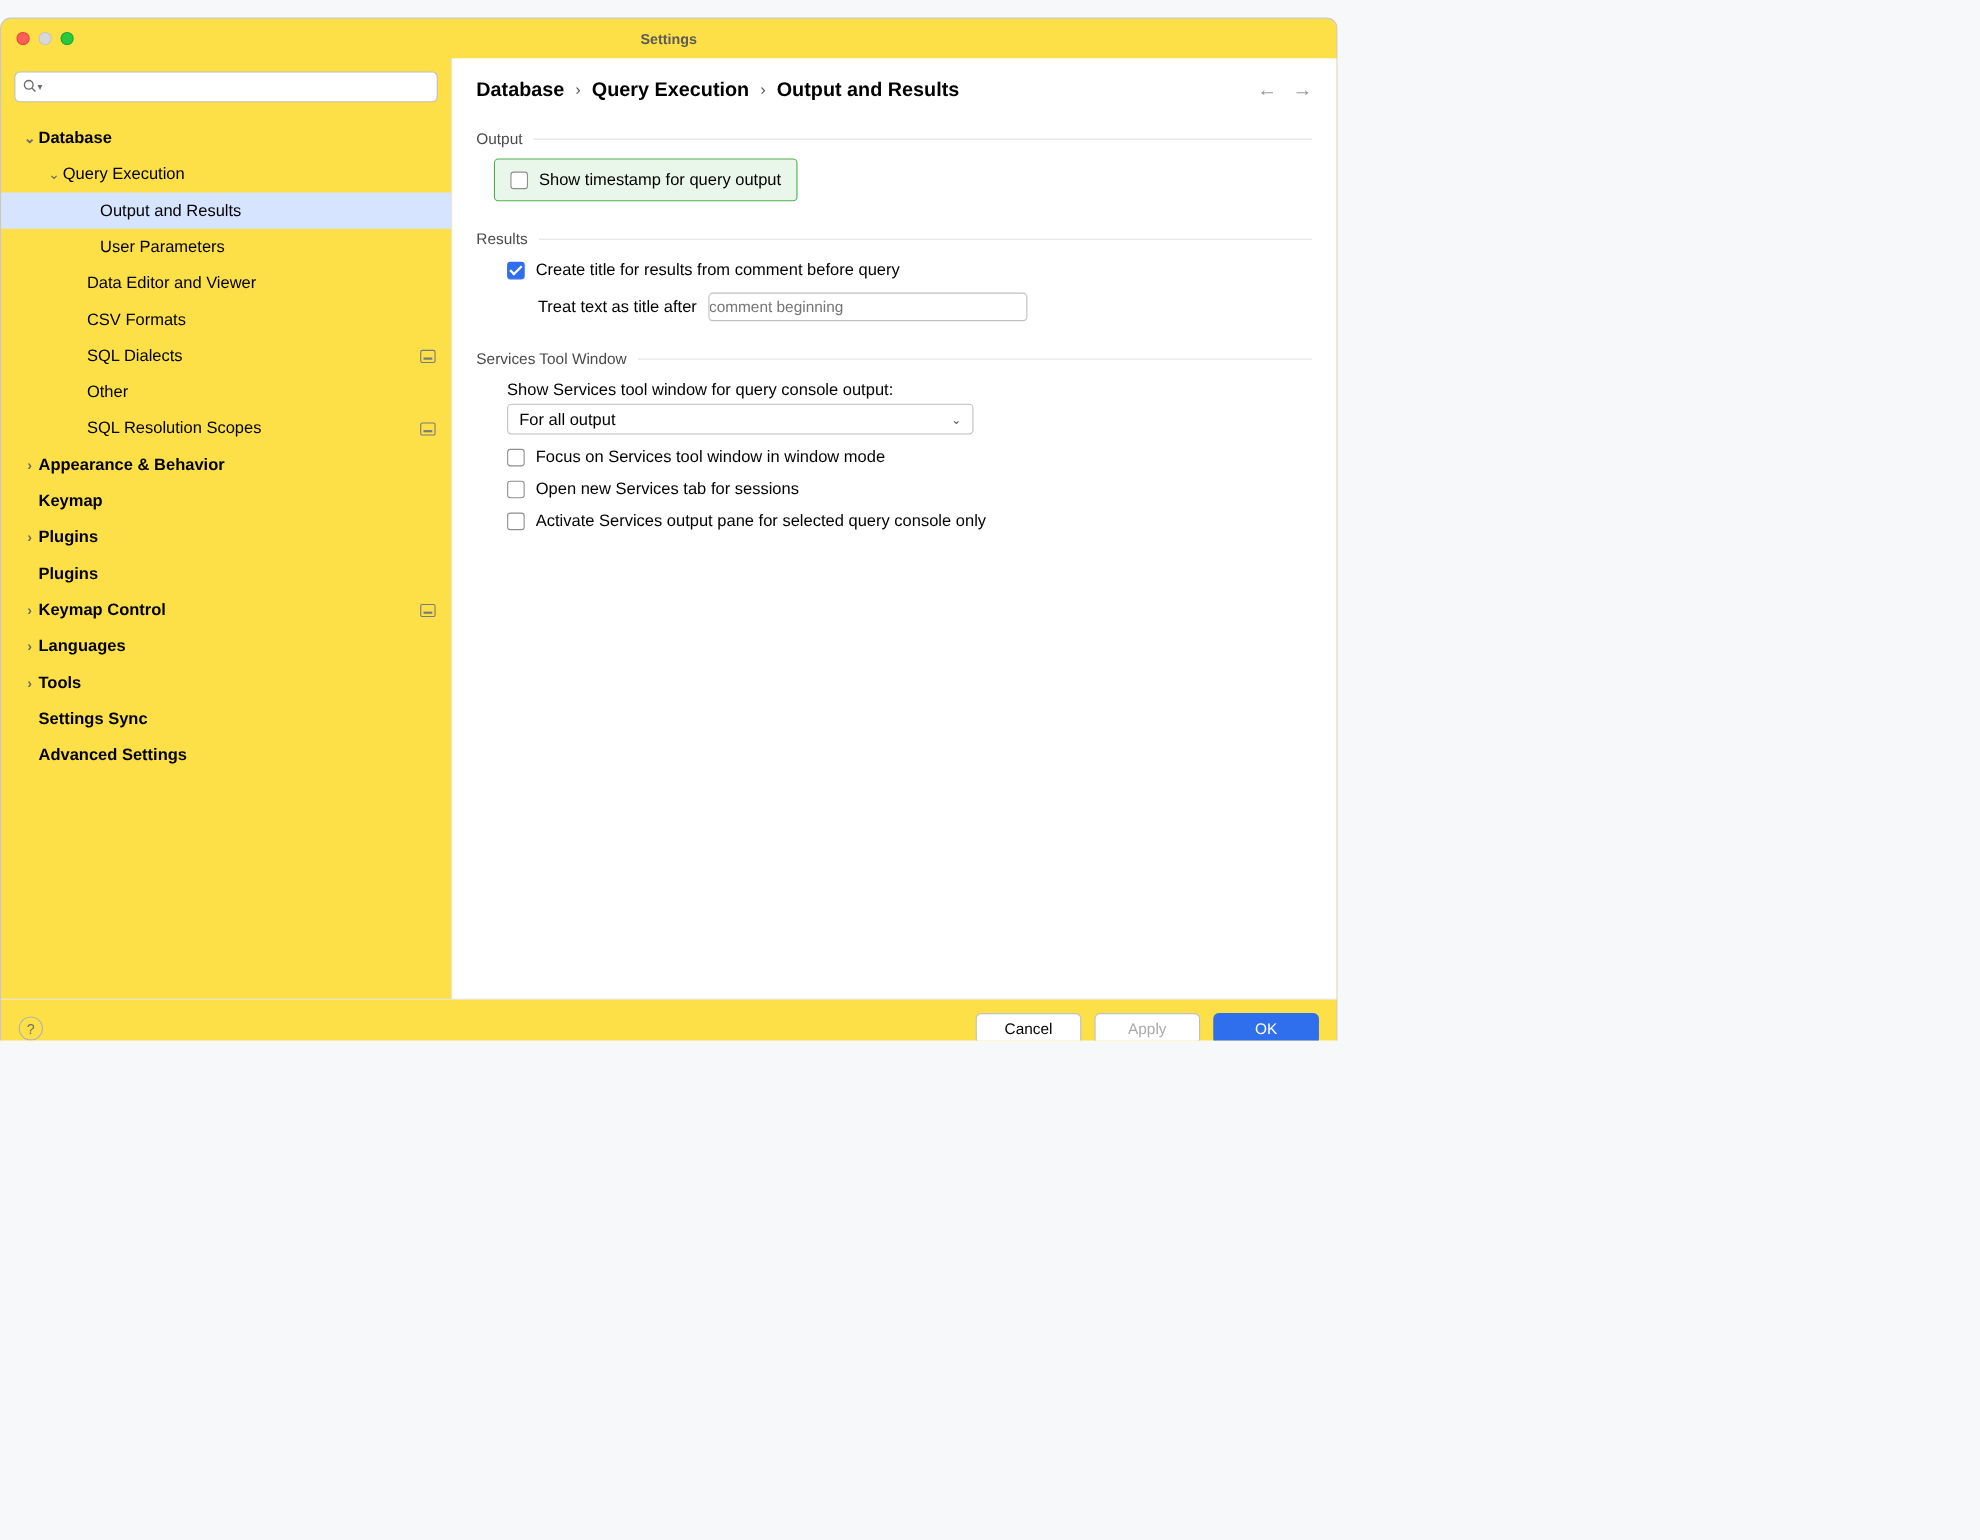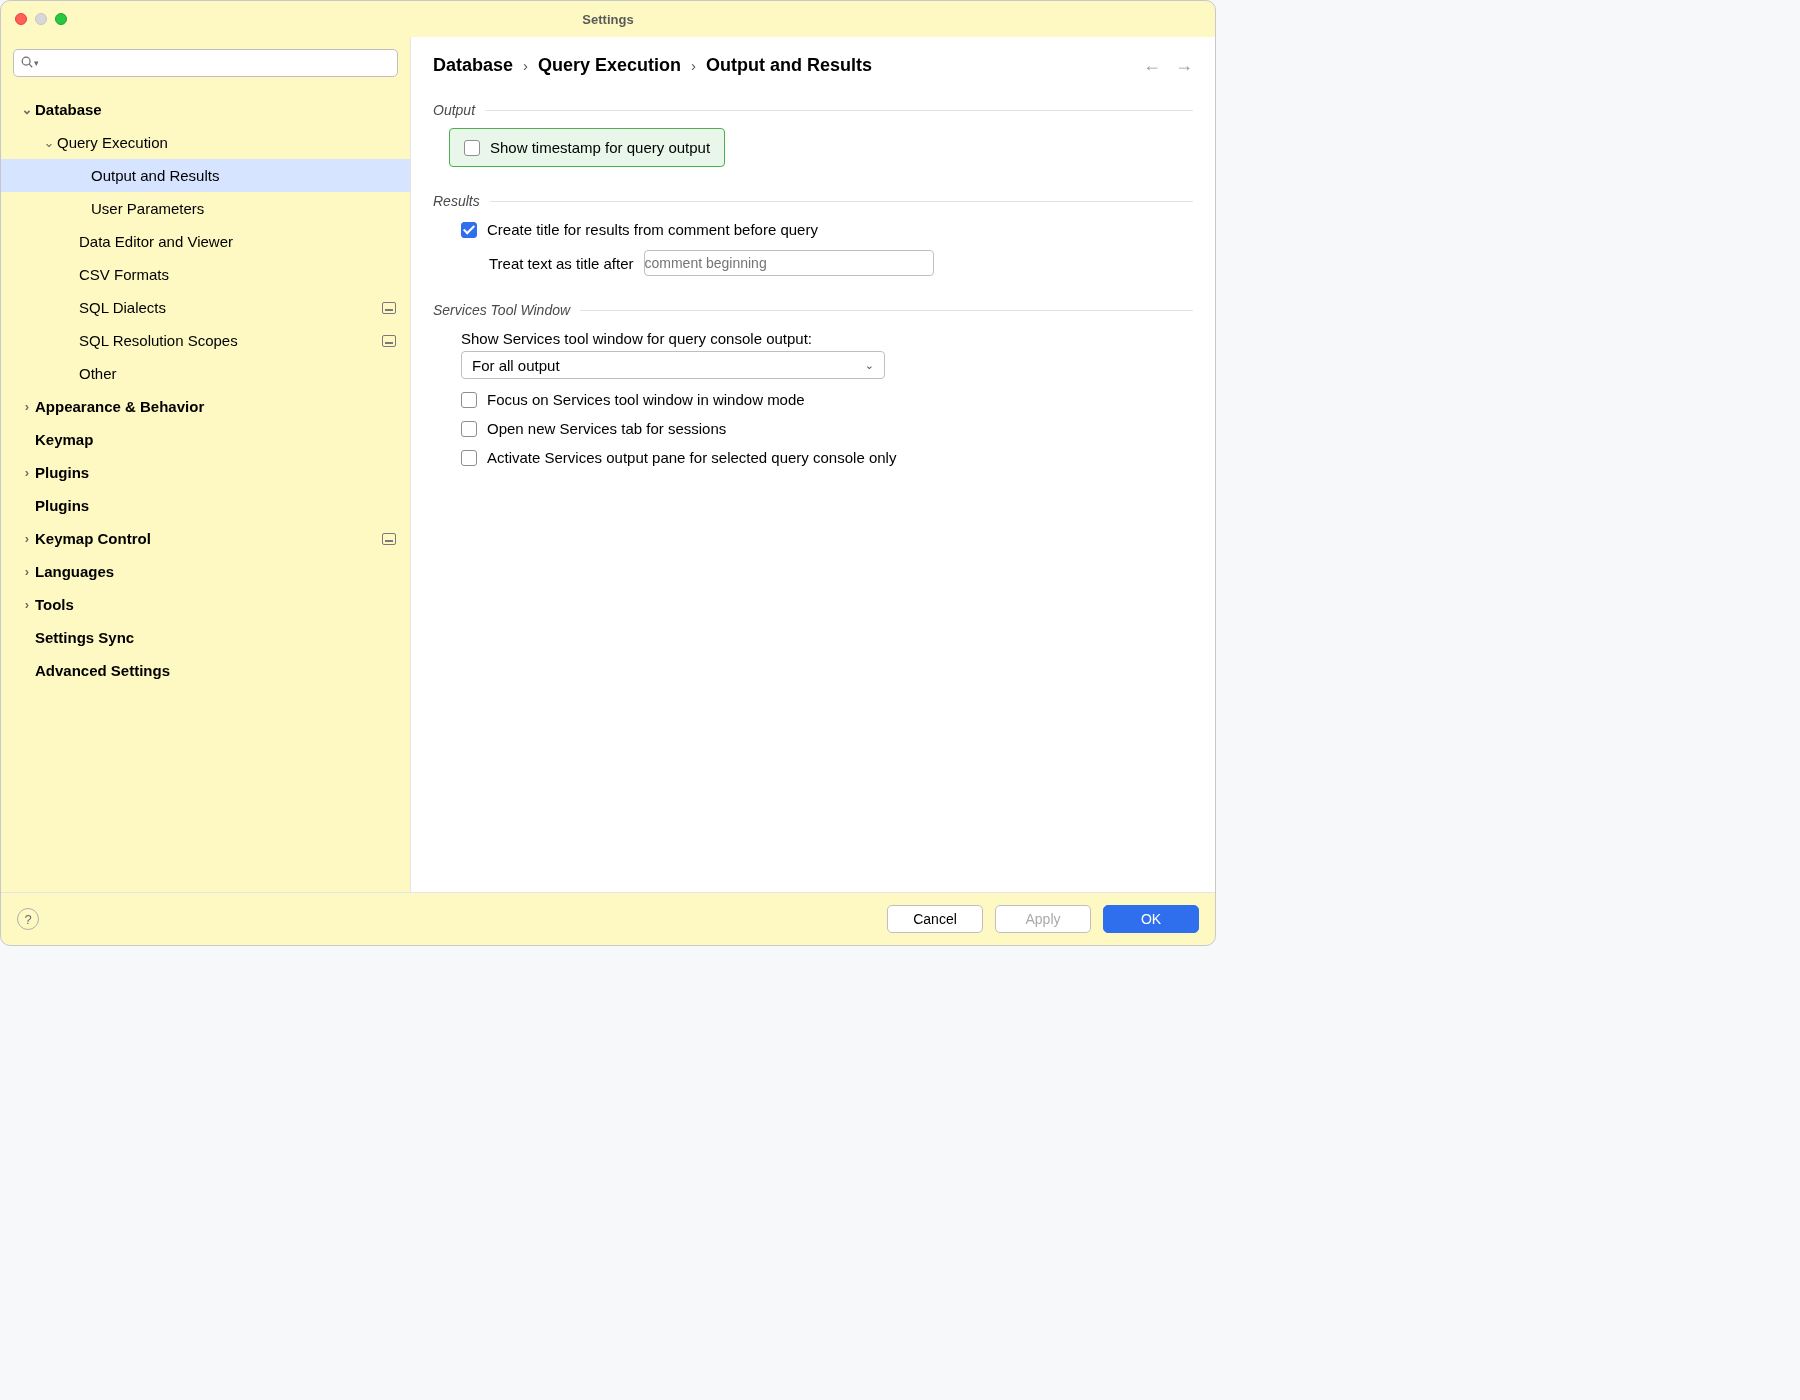--- a/index.html
+++ b/index.html
@@ -12,22 +12,23 @@
     color: #000;
     overflow: hidden;
   }
   .window {
     width: 1216px;
     height: 946px;
     border: 1px solid #c8c8c8;
     border-radius: 10px;
     display: flex;
     flex-direction: column;
-    background: #fef9c3;
+    background: #fde047;
     position: relative;
+    margin-top: 16px;
   }
 
   
   .titlebar {
     height: 36px;
     display: flex;
     align-items: center;
     position: relative;
     border-bottom: none;
     flex: 0 0 auto;
@@ -162,21 +163,20 @@
   .section {
     margin-top: 26px;
   }
   .section-title {
     display: flex;
     align-items: center;
     gap: 10px;
     color: #4a4a4a;
     font-size: 14px;
     white-space: nowrap;
-    font-style: italic;
   }
   .section-title::after {
     content: "";
     flex: 1 1 auto;
     height: 1px;
     background: #e3e3e3;
   }
 
   .option-row {
     display: flex;
@@ -358,28 +358,28 @@
         <div class="treerow">
           <span class="indent2"></span>
           <span class="arrow spacer">›</span>
           <span class="label">SQL Dialects</span>
           <span class="badge"></span>
         </div>
 
         <div class="treerow">
           <span class="indent2"></span>
           <span class="arrow spacer">›</span>
+          <span class="label">Other</span>
+        </div>
+
+        <div class="treerow">
+          <span class="indent2"></span>
+          <span class="arrow spacer">›</span>
           <span class="label">SQL Resolution Scopes</span>
           <span class="badge"></span>
-        </div>
-
-        <div class="treerow">
-          <span class="indent2"></span>
-          <span class="arrow spacer">›</span>
-          <span class="label">Other</span>
         </div>
 
         <div class="treerow top">
           <span class="indent0"></span>
           <span class="arrow">›</span>
           <span class="label">Appearance &amp; Behavior</span>
         </div>
 
         <div class="treerow top">
           <span class="indent0"></span>

